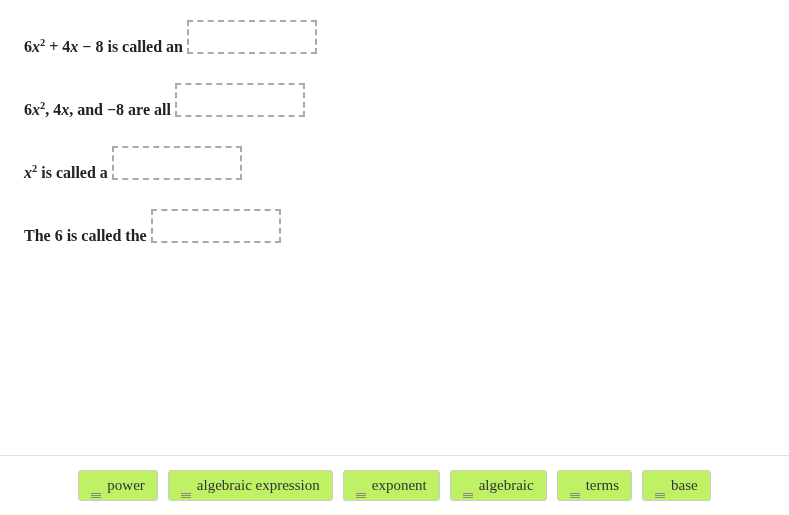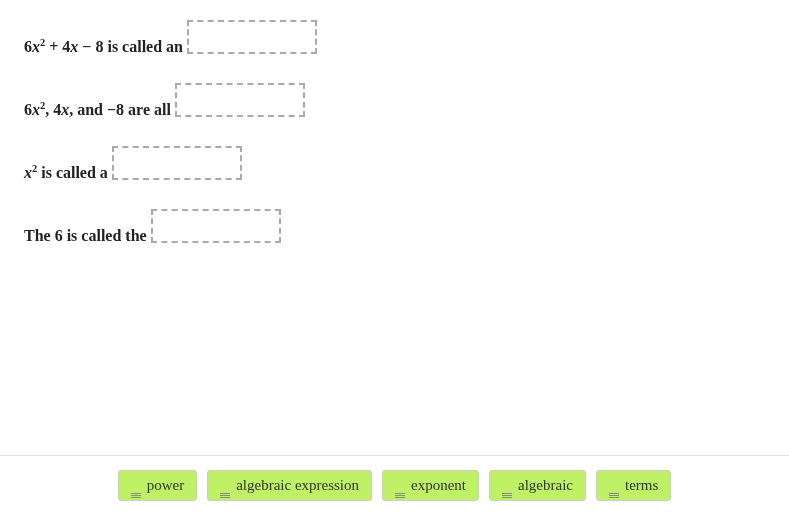--- a/index.html
+++ b/index.html
@@ -150,13 +150,19 @@
         <span></span>
       </span>
     <span>algebraic</span>
   </div>
   <div class="answer-chip">
     <span class="drag-icon">
         <span></span>
       </span>
     <span>terms</span>
   </div>
+  <div class="answer-chip">
+    <span class="drag-icon">
+        <span></span>
+      </span>
+    <span>base</span>
+  </div>
 </div>
 
 </body></html>

